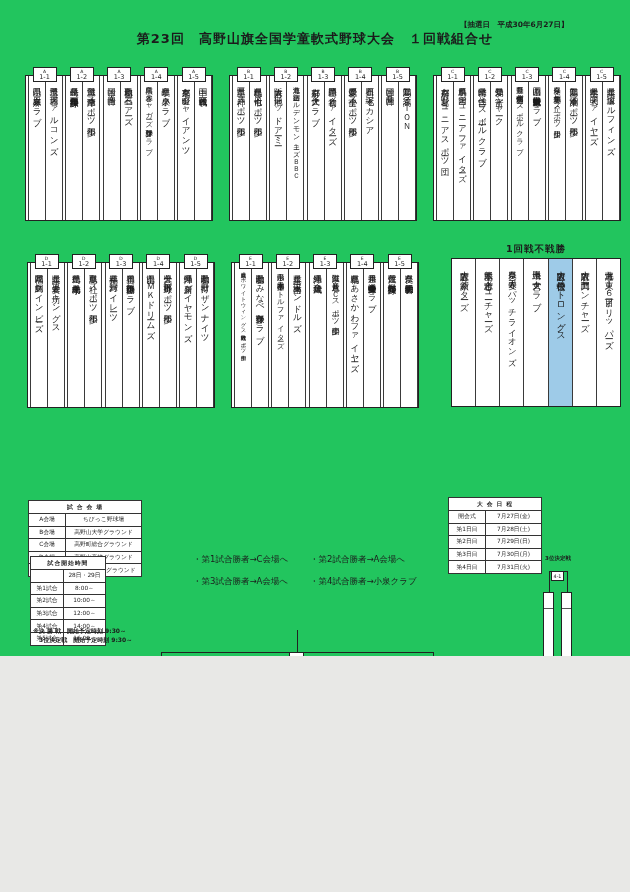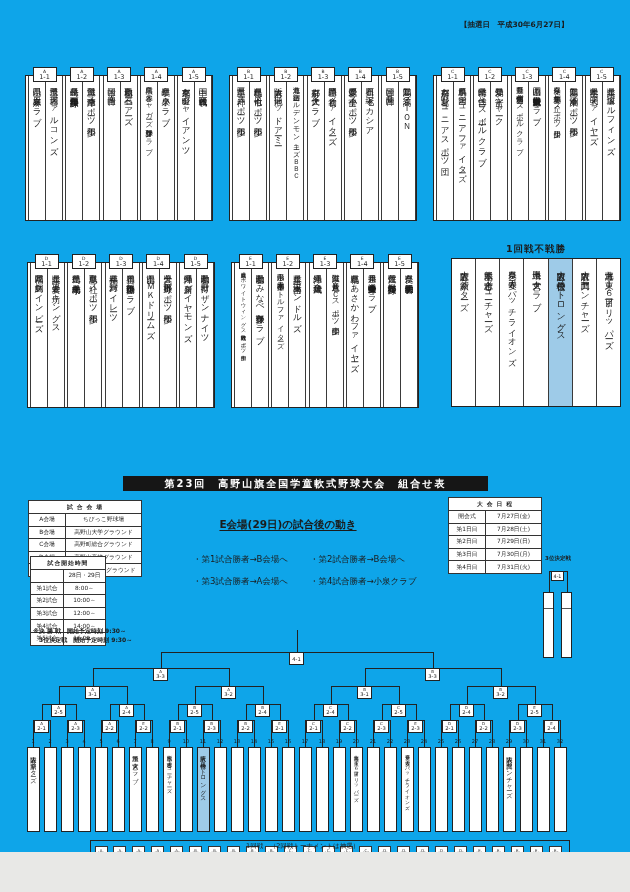--- a/index.html
+++ b/index.html
@@ -1,36 +1,35 @@
 <!DOCTYPE html>
 <html><head>
 <meta charset="utf-8">
 <style>
   html,body{margin:0;padding:0;background:#e8e8e6;}
-  #page{position:relative;width:630px;height:852px;margin:0 auto;background:#0ea5e9;
+  #page{position:relative;width:630px;height:656px;margin:0 auto;background:#22c55e;
         font-family:"DejaVu Sans","Liberation Sans",sans-serif;color:#1b1b1b;overflow:hidden;}
   .abs{position:absolute;}
   .draw-note{left:460px;top:20px;font-size:7.5px;font-weight:bold;}
   .page-title{left:0;top:30px;width:630px;text-align:center;font-size:13px;font-weight:bold;letter-spacing:1px;}
   .bye-title{left:451px;top:243px;width:170px;text-align:center;font-size:9.5px;font-weight:bold;letter-spacing:1px;}
   .banner{left:123px;top:476px;width:365px;height:15px;background:#161616;color:#ffffff;
           font-size:10px;font-weight:bold;text-align:center;line-height:15px;letter-spacing:2px;}
   .movement{left:178px;top:518px;width:220px;text-align:center;font-size:10.5px;font-weight:bold;
             text-decoration:underline;text-underline-offset:2px;}
   .tp-label{left:536px;top:555px;width:44px;text-align:center;font-size:5.5px;font-weight:bold;}
   .legend-label{left:246px;top:842px;font-size:6.5px;z-index:3;}
 </style>
 </head>
 <body>
 
 <div id="page">
   <div class="abs draw-note">【抽選日　平成30年6月27日】</div>
+  <div class="abs page-title">第23回　高野山旗全国学童軟式野球大会　１回戦組合せ</div>
   <div class="abs bye-title">1回戦不戦勝</div>
-  <div class="abs banner">第23回　高野山旗全国学童軟式野球大会　組合せ表</div>
-  <div class="abs movement">E会場(29日)の試合後の動き</div>
   <div class="abs tp-label">3位決定戦</div>
   <div class="abs legend-label">1回戦　（2回戦トーナメントは抽選）</div>
 <div style="position: absolute; left: 25px; top: 75px; width: 188px; height: 146px; border: 1px solid rgb(34, 34, 34); background: rgb(255, 255, 255); box-sizing: border-box;">
       <div style="position: absolute; left: 2px; top: 0px; width: 33px; height: 144px; border-left: 1px solid rgb(58, 58, 58); border-right: 1px solid rgb(58, 58, 58); display: flex; box-sizing: content-box;">
         <div style="flex: 1 1 0%; display: flex; justify-content: center; padding-top: 5px; box-sizing: border-box; border-left: none; background: transparent; overflow: hidden;">
           <div style="writing-mode: vertical-rl; text-orientation: mixed; font-size: 8.6px; line-height: 1.08; letter-spacing: 0.2px;">山口県　麻里布クラブ</div>
         </div>
         <div style="flex: 1 1 0%; display: flex; justify-content: center; padding-top: 5px; box-sizing: border-box; border-left: 1px solid rgb(58, 58, 58); background: transparent; overflow: hidden;">
           <div style="writing-mode: vertical-rl; text-orientation: mixed; font-size: 8.6px; line-height: 1.08; letter-spacing: 0.2px;">埼玉県　西堀ファルコンズ</div>
         </div>
@@ -425,22 +424,22 @@
       </div>
       <div style="display: flex; border-top: 1px solid rgb(51, 51, 51);">
         <div style="width: 36px; text-align: center; padding: 1.3px 1px; box-sizing: border-box;">第3日目</div>
         <div style="width: 56px; border-left: 1px solid rgb(51, 51, 51); text-align: center; padding: 1.3px 1px; box-sizing: border-box;">7月30日(月)</div>
       </div>
       <div style="display: flex; border-top: 1px solid rgb(51, 51, 51);">
         <div style="width: 36px; text-align: center; padding: 1.3px 1px; box-sizing: border-box;">第4日目</div>
         <div style="width: 56px; border-left: 1px solid rgb(51, 51, 51); text-align: center; padding: 1.3px 1px; box-sizing: border-box;">7月31日(火)</div>
       </div>
     </div>
-    <div style="position: absolute; left: 193px; top: 554px; font-size: 8.5px;">・第1試合勝者→B会場へ</div>
-    <div style="position: absolute; left: 310px; top: 554px; font-size: 8.5px;">・第2試合勝者→B会場へ</div>
+    <div style="position: absolute; left: 193px; top: 554px; font-size: 8.5px;">・第1試合勝者→C会場へ</div>
+    <div style="position: absolute; left: 310px; top: 554px; font-size: 8.5px;">・第2試合勝者→A会場へ</div>
     <div style="position: absolute; left: 193px; top: 576px; font-size: 8.5px;">・第3試合勝者→A会場へ</div>
     <div style="position: absolute; left: 310px; top: 576px; font-size: 8.5px;">・第4試合勝者→小泉クラブ</div>
     <div style="position: absolute; left: 33px; top: 627px; font-size: 6px; font-weight: bold;">※決 勝 戦　開始予定時刻 9:30～</div>
     <div style="position: absolute; left: 33px; top: 635.5px; font-size: 6px; font-weight: bold;">　3位決定戦　開始予定時刻 9:30～</div>
     <div style="position: absolute; left: 548.5px; top: 571px; width: 18px; height: 1px; background: rgb(34, 34, 34);"></div>
     <div style="position: absolute; left: 548.5px; top: 571px; width: 1px; height: 21px; background: rgb(34, 34, 34);"></div>
     <div style="position: absolute; left: 566.5px; top: 571px; width: 1px; height: 21px; background: rgb(34, 34, 34);"></div>
     <div style="position: absolute; left: 551px; top: 571px; width: 13px; height: 10px; border: 1px solid rgb(34, 34, 34); background: rgb(255, 255, 255); z-index: 2; text-align: center; font-size: 4.8px; line-height: 10px; box-sizing: border-box;">4-1</div>
     <div style="position: absolute; left: 543px; top: 592px; width: 11px; height: 66px; border: 1px solid rgb(34, 34, 34); background: rgb(255, 255, 255); box-sizing: border-box;">
       <div style="margin-top: 15px; border-top: 1px solid rgb(85, 85, 85); width: 100%;"></div>

